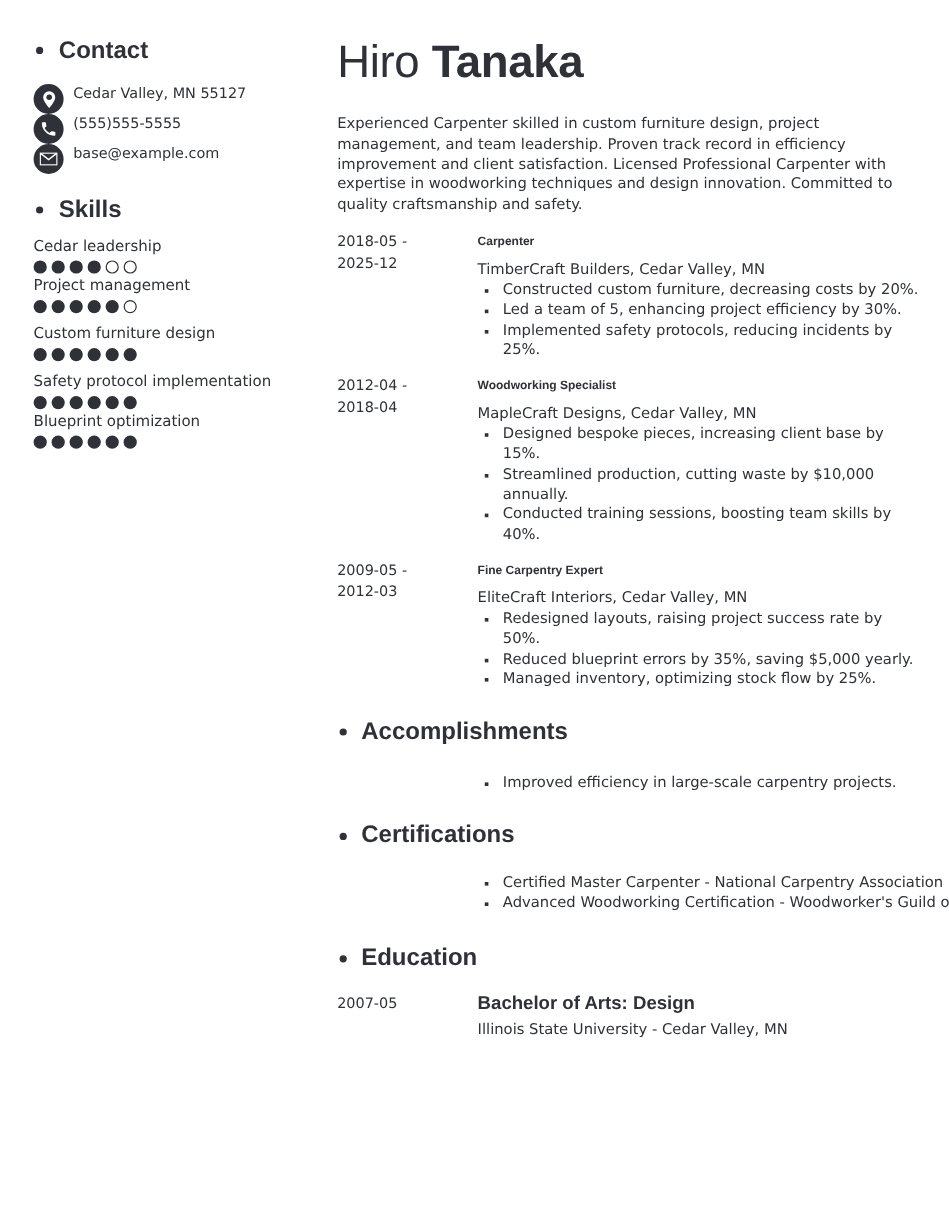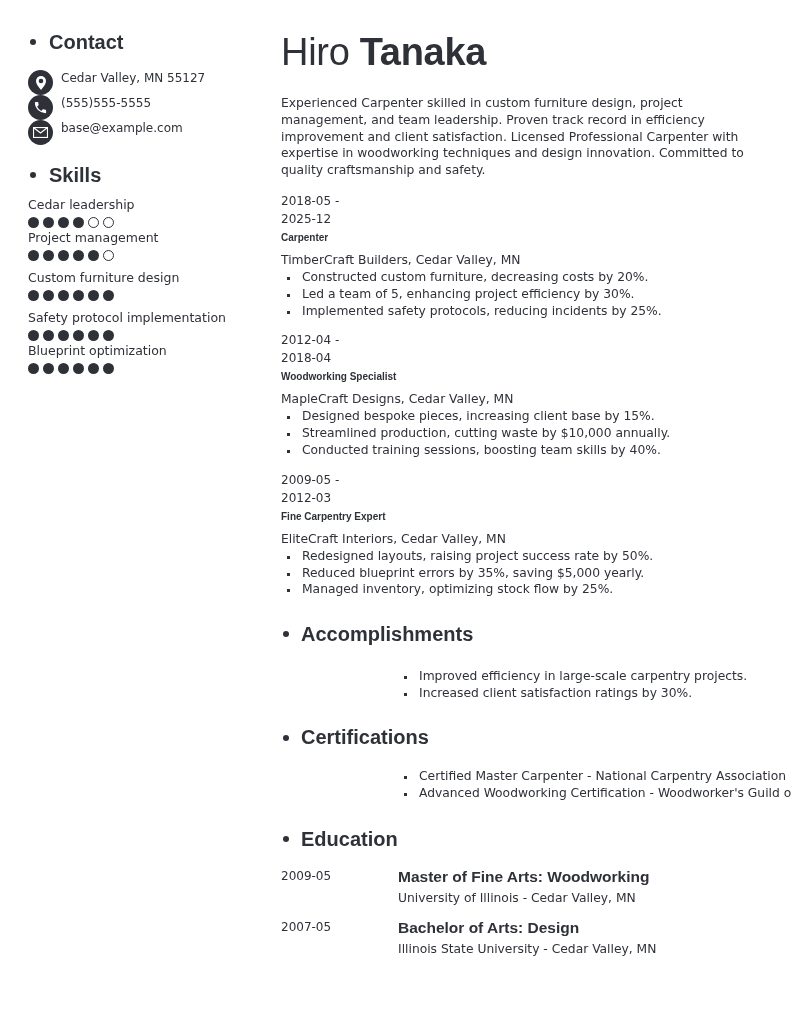--- a/index.html
+++ b/index.html
@@ -46,21 +46,21 @@
       font-family: "Liberation Sans", sans-serif;
       font-size: 38px; line-height: 52px; color: #2e3138; letter-spacing: -0.3px;
     }
     .name .first { font-weight: 400; }
     .name .last { font-weight: 700; }
     .summary { margin-top: 17px; font-size: 12.3px; line-height: 16.8px; color: #2e3138; }
 
     .r-sec-h { height: 28px; margin-top: 22px; }
     .r-sec-h .dot { margin-left: 2px; margin-right: 12px; }
 
-    .job { display: flex; margin-top: 12px; flex-direction: column; }
+    .job { display: flex; margin-top: 12px; }
     .job-date { width: 117px; font-size: 12px; line-height: 18px; flex-shrink: 0; }
     .job-body { flex: 1; }
     .job-title { font-family: "Liberation Sans", sans-serif; font-weight: 700; font-size: 10px; line-height: 20px; }
     .job-company { font-size: 12.3px; line-height: 16px; margin-top: 4px; }
     .bullets { list-style: none; margin-top: 1px; }
     .bullets li {
       position: relative; padding-left: 21px;
       font-size: 12.3px; line-height: 16.8px;
     }
     .bullets li::before {
@@ -220,45 +220,37 @@
       </div>
         </div>
       </div>
 
     <div class="sec-h r-sec-h" style="margin-top:22px;">
       <span class="dot"></span>
       <span>Accomplishments</span>
     </div>
     <ul class="bullets bullet-block" id="acc-list">
         <li>Improved efficiency in large-scale carpentry projects.</li>
-        <li>Increased client satisfaction ratings by 30%.</li>
       </ul>
 
     <div class="sec-h r-sec-h" style="">
       <span class="dot"></span>
       <span>Certifications</span>
     </div>
     <ul class="bullets bullet-block" id="cert-list" style="margin-top: 16px; width: 485px;">
         <li style="padding-right: 0px;">Certified Master Carpenter - National Carpentry Association</li>
         <li style="padding-right: 0px;">Advanced Woodworking Certification - Woodworker's Guild of America</li>
       </ul>
 
     <div class="sec-h r-sec-h" style="margin-top:24px;">
       <span class="dot"></span>
       <span>Education</span>
     </div>
     <div id="edu-list">
         <div class="edu">
-      <div class="job-date">2009-05</div>
-      <div class="job-body">
-        <div class="edu-title">Master of Fine Arts: Woodworking</div>
-        <div class="edu-school">University of Illinois - Cedar Valley, MN</div>
-      </div>
-        </div>
-        <div class="edu">
       <div class="job-date">2007-05</div>
       <div class="job-body">
         <div class="edu-title">Bachelor of Arts: Design</div>
         <div class="edu-school">Illinois State University - Cedar Valley, MN</div>
       </div>
         </div>
       </div>
   </main>
 </div>
 

